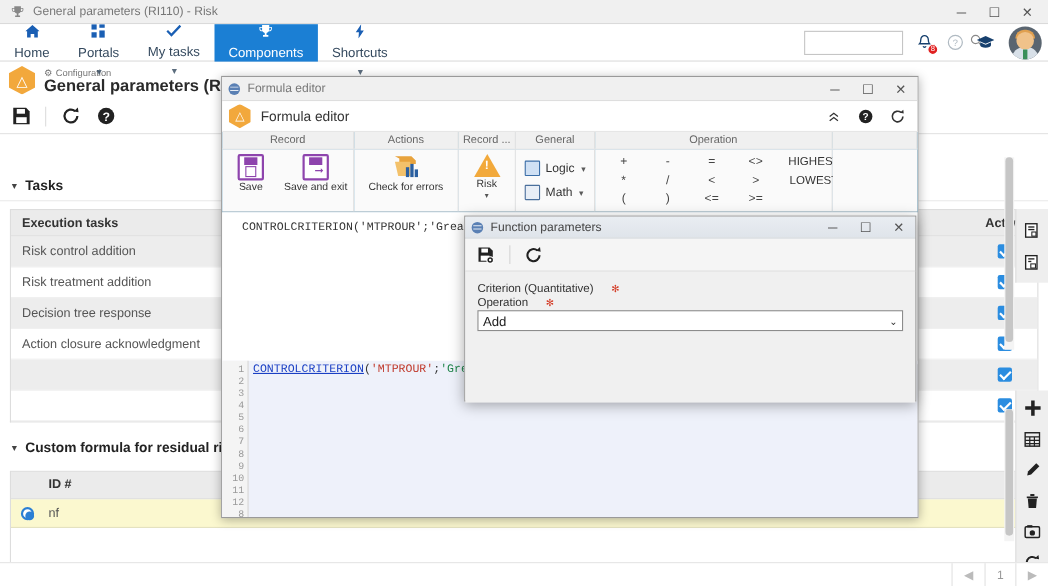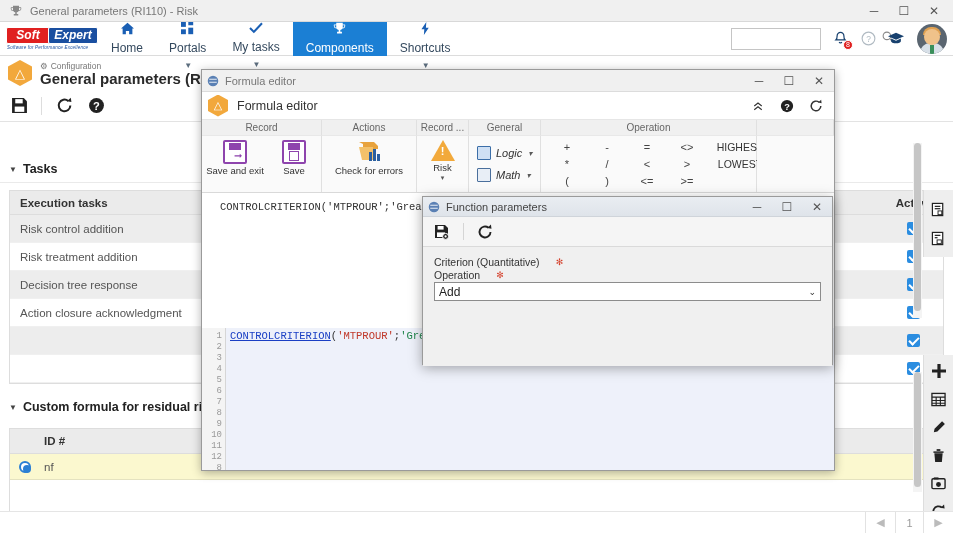--- a/index.html
+++ b/index.html
@@ -146,21 +146,21 @@
   .floppy{width:24px;height:24px;border:2.4px solid #8e44ad;border-radius:2px;position:relative;background:#fff;}
   .floppy:before{content:"";position:absolute;left:4px;top:1px;right:4px;height:7px;background:#8e44ad;}
   .floppy:after{content:"";position:absolute;left:5px;bottom:1px;right:5px;height:8px;border:1.6px solid #8e44ad;}
   .floppy.exit:after{content:"";left:3px;right:1px;bottom:2px;height:8px;border:none;background:none;}
   .arrow-out{position:absolute;right:-1px;bottom:2px;width:12px;height:8px;color:#8e44ad;font-size:10px;line-height:8px;}
   .warn-tri{width:24px;height:21px;position:relative;}
   .warn-tri:before{content:"";position:absolute;left:0;top:0;width:0;height:0;
     border-left:12px solid transparent;border-right:12px solid transparent;border-bottom:21px solid #f2a93b;}
   .warn-tri span{position:absolute;left:0;right:0;top:6px;text-align:center;color:#fff;font-size:11px;font-weight:bold;line-height:11px;}
   .mini-caret{font-size:7px;color:#555;margin-top:1px;}
-  .genrow{display:flex;align-items:center;gap:5px;height:22px;padding-left:8px;font-size:11px;color:#333;cursor:pointer;font-style:italic;}
+  .genrow{display:flex;align-items:center;gap:5px;height:22px;padding-left:8px;font-size:11px;color:#333;cursor:pointer;}
   .genicon{width:14px;height:14px;border:1.4px solid #3b6ea8;background:#cfe0f4;border-radius:1px;}
   .genicon.calc{background:#e8eef6;border-color:#4a6f9c;}
   .opgrid{display:flex;flex-direction:column;justify-content:center;height:56px;padding-left:6px;}
   .oprow{display:flex;height:17px;align-items:center;}
   .opcell{width:40px;text-align:center;font-size:11px;color:#444;cursor:pointer;}
   .opcell.word{width:66px;font-size:10.5px;color:#333;}
 
   
   #fe-top-pane{height:138px;background:#fff;border-bottom:1px solid #d9d9d9;padding:8px 0 0 18px;
     font-family:"Liberation Mono",monospace;font-size:10.5px;}
@@ -206,29 +206,20 @@
       </svg>
   </span>
   <span>General parameters (RI110) - Risk</span>
   <span class="spacer"></span>
   <div class="wbtn">─</div>
   <div class="wbtn">☐</div>
   <div class="wbtn close">✕</div>
 </div>
 
 <div id="app-header">
-  <div id="logo">
-    <div class="logo-red">
-        <span>Soft</span>
-      </div>
-    <div class="logo-blue">
-        <span>Expert</span>
-      </div>
-    <div class="logo-tag">Software for Performance Excellence</div>
-  </div>
 
   <div class="navitem">
     <span class="nic">
       <svg width="13" height="13" viewBox="0 0 16 16">
           <path fill="currentColor" d="M8 1L0 8h2v7h4v-4h4v4h4V8h2z"></path>
         </svg>
     </span>
     <span>Home</span>
   </div>
 
@@ -538,29 +529,29 @@
       <div style="width:120px">Record</div>
       <div style="width:95px">Actions</div>
       <div style="width:52px">Record ...</div>
       <div style="width:72px">General</div>
       <div style="width:216px">Operation</div>
       <div style="flex:1"></div>
     </div>
 
     <div id="ribbon-body">
       <div class="rgroup" style="width:120px">
+        <div class="rbtn">
+          <div class="floppy"></div>
+          <div class="lbl">Save</div>
+        </div>
         <div class="rbtn" style="width:66px">
           <div class="floppy exit">
               <span class="arrow-out">➞</span>
             </div>
           <div class="lbl">Save and exit</div>
-        </div>
-        <div class="rbtn">
-          <div class="floppy"></div>
-          <div class="lbl">Save</div>
         </div>
       </div>
 
       <div class="rgroup" style="width:95px;justify-content:center">
         <div class="rbtn" style="width:90px">
           <svg width="26" height="24" viewBox="0 0 26 24">
             <path fill="#e8a33d" d="M3 2h15l4 4v3H7V4z"></path>
             <path fill="#f3c16a" d="M3 7h14v13H6z"></path>
             <rect x="13" y="12" width="3" height="9" fill="#2a5fa0"></rect>
             <rect x="17" y="9" width="3" height="12" fill="#2a5fa0"></rect>

